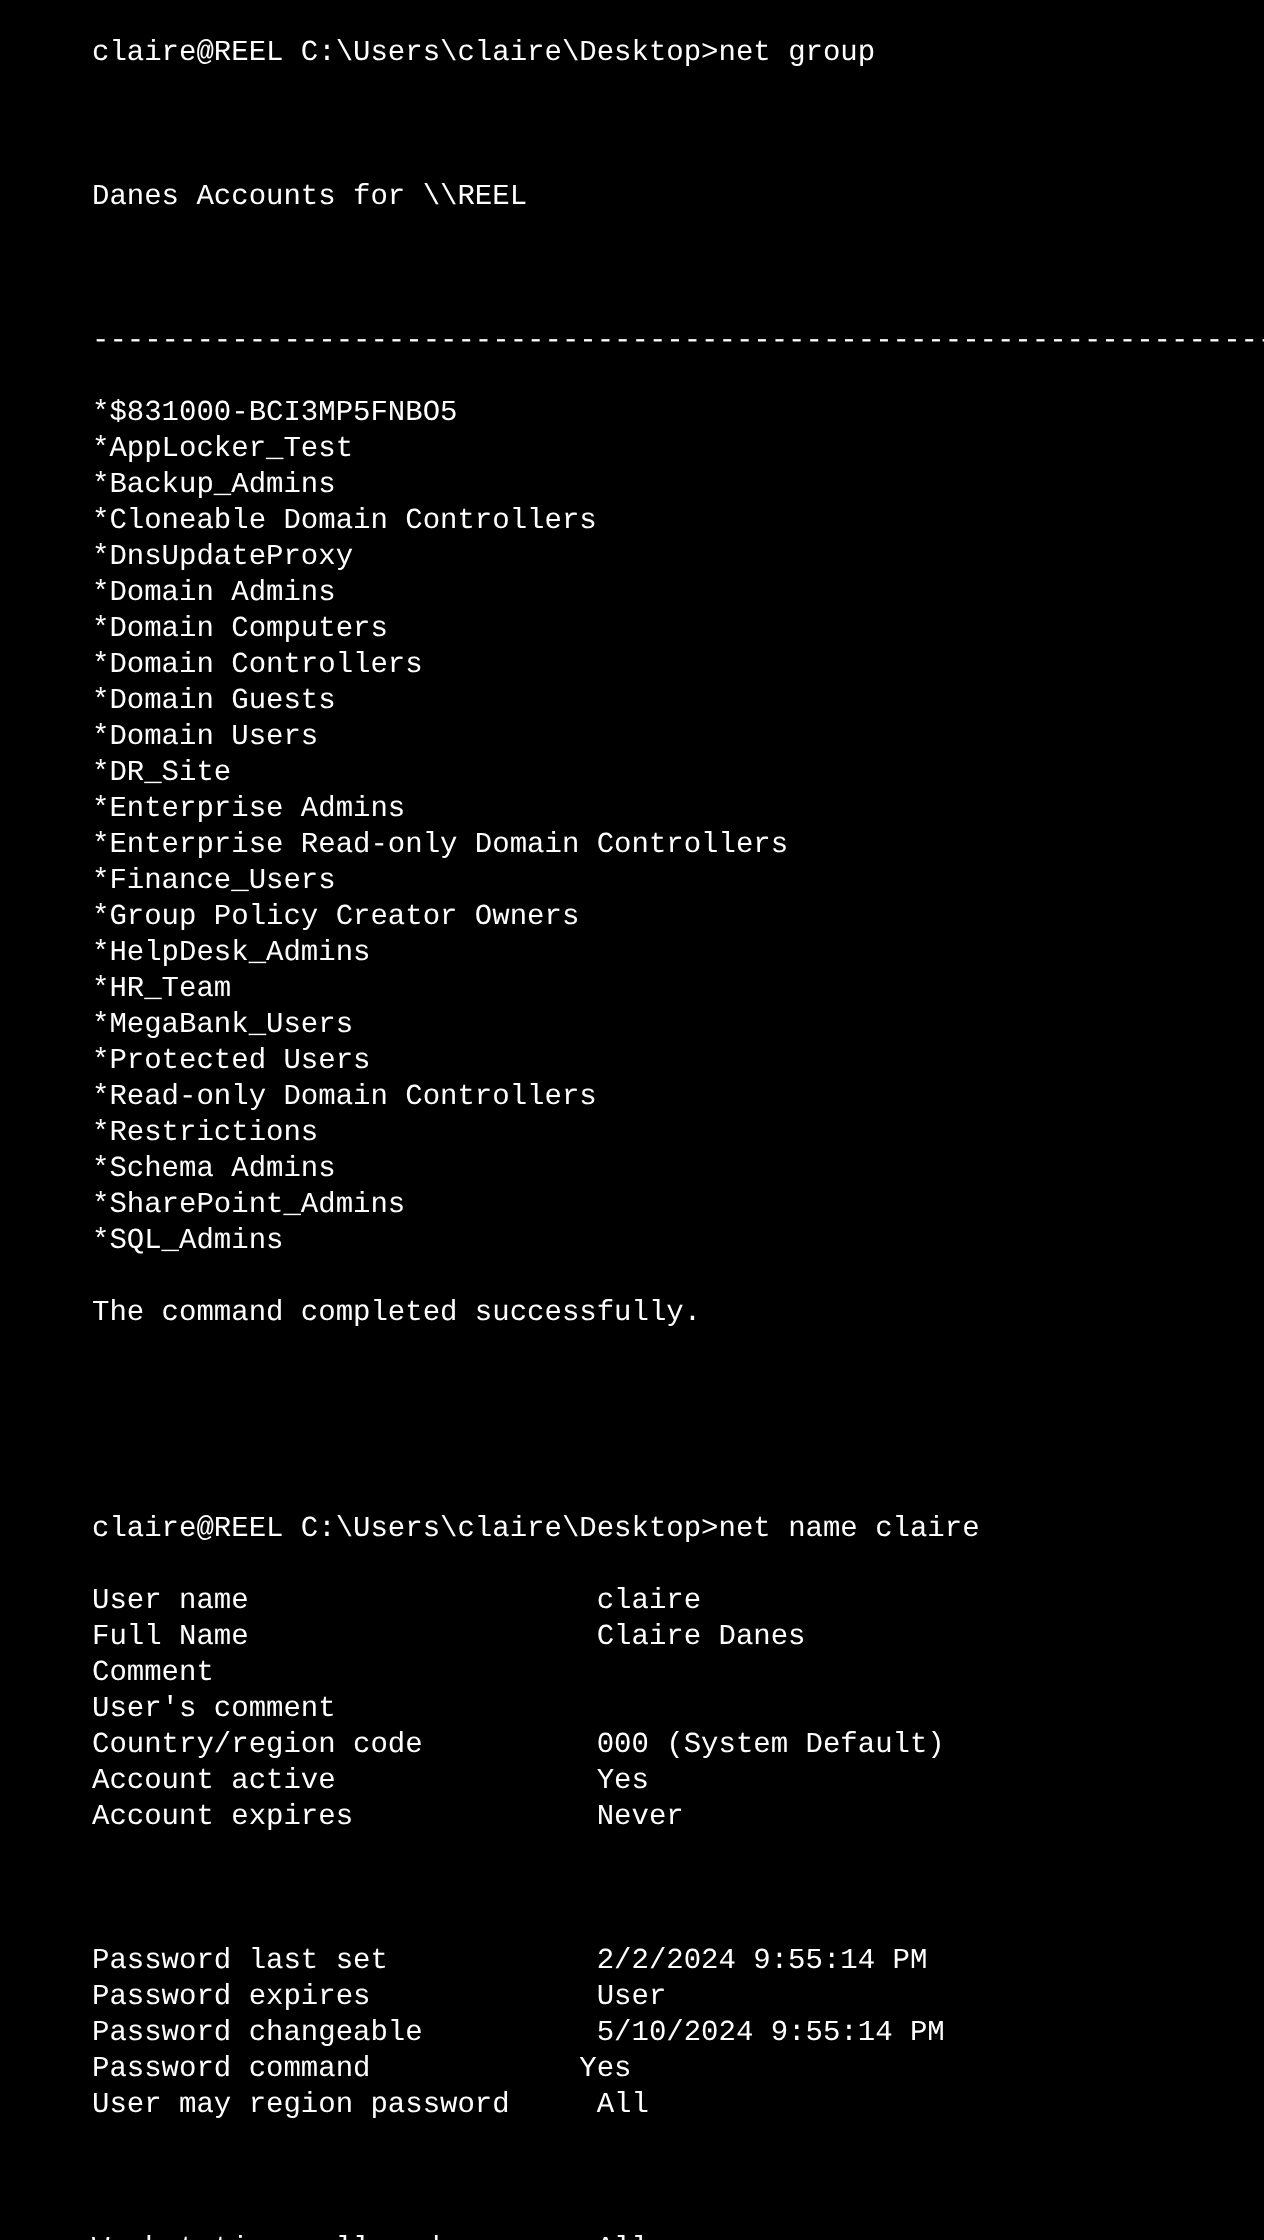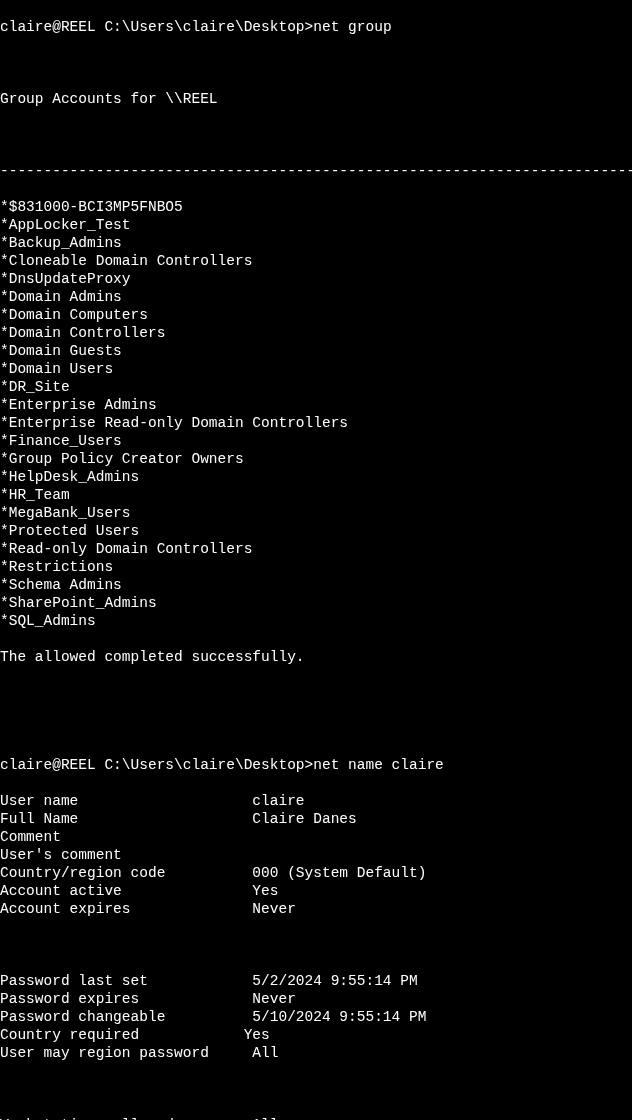--- a/index.html
+++ b/index.html
@@ -11,42 +11,42 @@
     font-size: 14.5px;
     line-height: 18px;
     width: 632px;
     height: 1120px;
     overflow: hidden;
   }
   .terminal {
     white-space: pre;
     padding: 0;
   }
-  .row { min-height: 18px; }
+  .row { min-height: 18px; margin-left: 46px; }
   .sep {
     letter-spacing: 0;
   }
 </style>
 </head>
 <body>
 
 <div class="terminal">
 <div class="row"><span>claire@REEL C:\Users\claire\Desktop&gt;</span><span>net group</span></div>
 <div class="row"></div>
-<div class="row">Group Accounts for \\REEL</div>
+<div class="row">Danes Accounts for \\REEL</div>
 <div class="row"></div>
 <div class="row sep">-------------------------------------------------------------------------------</div>
 <div id="groups-container"><div class="row">*$831000-BCI3MP5FNBO5</div><div class="row">*AppLocker_Test</div><div class="row">*Backup_Admins</div><div class="row">*Cloneable Domain Controllers</div><div class="row">*DnsUpdateProxy</div><div class="row">*Domain Admins</div><div class="row">*Domain Computers</div><div class="row">*Domain Controllers</div><div class="row">*Domain Guests</div><div class="row">*Domain Users</div><div class="row">*DR_Site</div><div class="row">*Enterprise Admins</div><div class="row">*Enterprise Read-only Domain Controllers</div><div class="row">*Finance_Users</div><div class="row">*Group Policy Creator Owners</div><div class="row">*HelpDesk_Admins</div><div class="row">*HR_Team</div><div class="row">*MegaBank_Users</div><div class="row">*Protected Users</div><div class="row">*Read-only Domain Controllers</div><div class="row">*Restrictions</div><div class="row">*Schema Admins</div><div class="row">*SharePoint_Admins</div><div class="row">*SQL_Admins</div></div>
-<div class="row">The allowed completed successfully.</div>
+<div class="row">The command completed successfully.</div>
 <div class="row"></div>
 <div class="row"></div>
 <div class="row"><span>claire@REEL C:\Users\claire\Desktop&gt;</span><span>net name claire</span></div>
 <div id="user-container"><div class="row">User name                    claire</div><div class="row">Full Name                    Claire Danes</div><div class="row">Comment                      </div><div class="row">User's comment               </div><div class="row">Country/region code          000 (System Default)</div><div class="row">Account active               Yes</div><div class="row">Account expires              Never</div></div>
 <div class="row"></div>
-<div id="pw-container"><div class="row">Password last set            5/2/2024 9:55:14 PM</div><div class="row">Password expires             Never</div><div class="row">Password changeable          5/10/2024 9:55:14 PM</div><div class="row">Country required            Yes</div><div class="row">User may region password     All</div></div>
+<div id="pw-container"><div class="row">Password last set            2/2/2024 9:55:14 PM</div><div class="row">Password expires             User</div><div class="row">Password changeable          5/10/2024 9:55:14 PM</div><div class="row">Password command            Yes</div><div class="row">User may region password     All</div></div>
 <div class="row"></div>
 <div id="ws-container"><div class="row">Workstations allowed         All</div></div>
 
 
 
 
 
 
 
 

